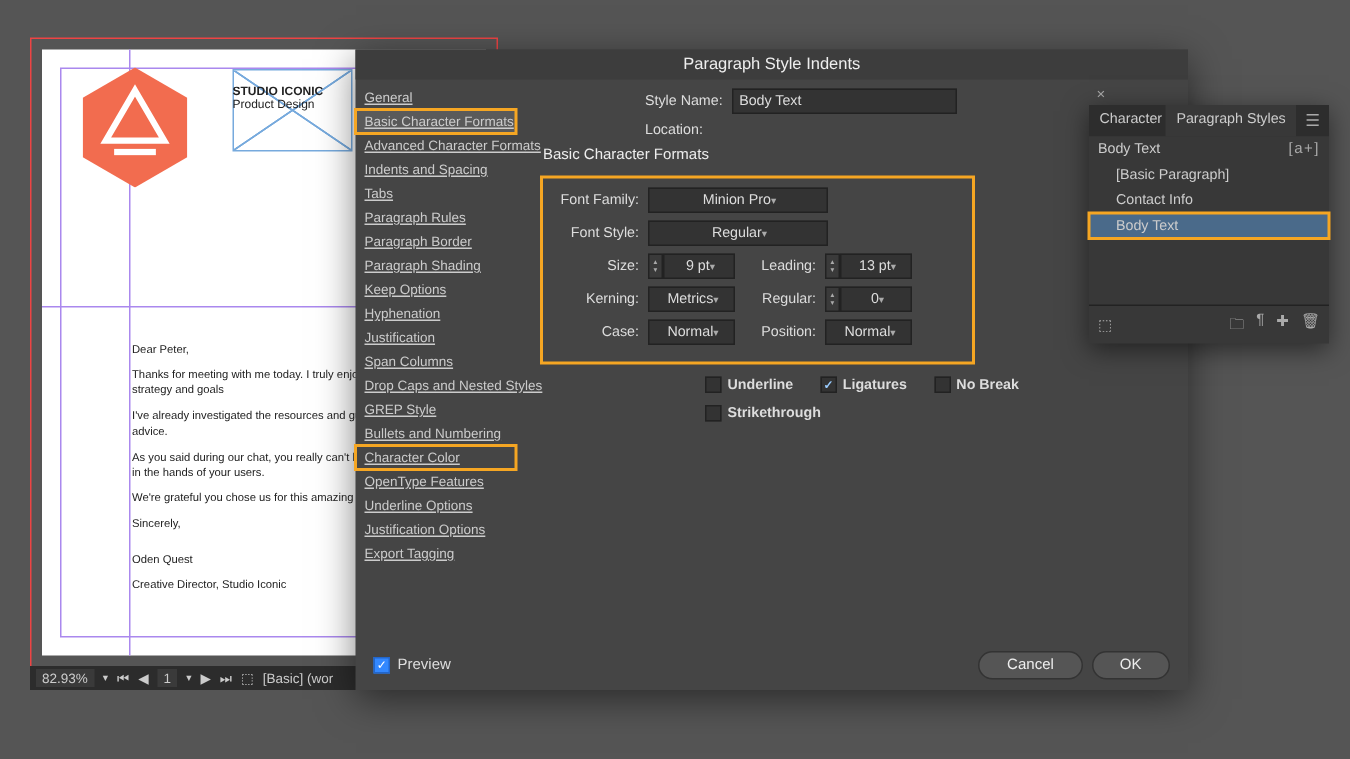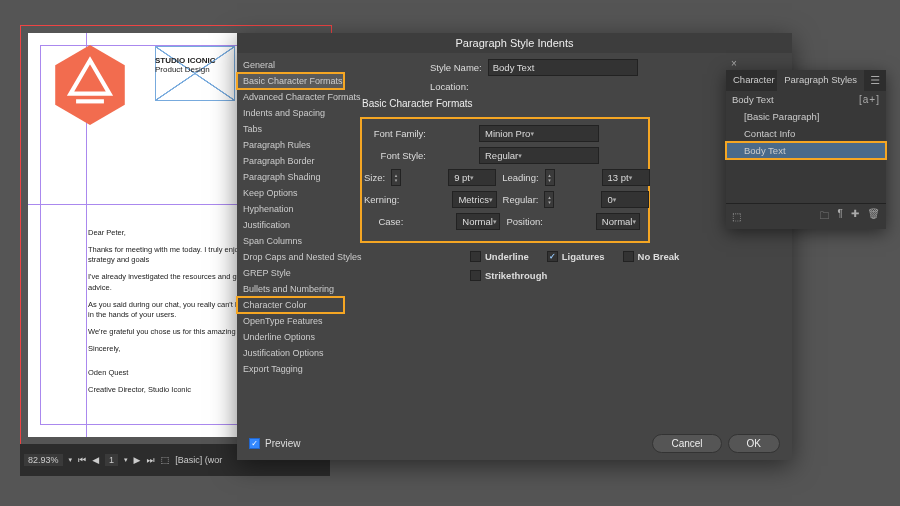--- a/index.html
+++ b/index.html
@@ -15,37 +15,37 @@
   .hexlogo { position: absolute; left: 55px; top: 45px; width: 70px; height: 80px; }
   .frame-box { position: absolute; left: 155px; top: 46px; width: 80px; height: 55px; border: 1px solid #7ad; }
   .frame-box::before, .frame-box::after { content: ""; position: absolute; background: #7ad; }
   .frame-box::before { left:0; top:0; right:0; bottom:0; background: linear-gradient(to top right, transparent 49%, #7ad 49.5%, #7ad 50.5%, transparent 51%), linear-gradient(to top left, transparent 49%, #7ad 49.5%, #7ad 50.5%, transparent 51%); }
   .studio-txt { position: absolute; left: 155px; top: 56px; font-size: 8px; color: #222; }
   .studio-txt .l1 { font-weight: bold; }
 
   .letter { position: absolute; left: 88px; top: 228px; width: 230px; font-size: 7.5px; color: #222; line-height: 1.35; }
   .letter p { margin-bottom: 7px; }
 
-  .zoom-bar { position: absolute; left: 20px; top: 444px; width: 310px; height: 16px; background: #2c2c2c; color: #ccc; font-size: 9px; display: flex; align-items: center; gap: 6px; padding: 16px 4px; }
+  .zoom-bar { position: absolute; left: 20px; top: 444px; width: 310px; height: 16px; background: #2c2c2c; color: #ccc; font-size: 9px; display: flex; align-items: center; gap: 6px; padding: 0 4px; }
   .zoom-bar .sel { background: #3a3a3a; padding: 1px 4px; }
   .zoom-bar .tri { font-size: 7px; }
 
   
   .dialog { position: absolute; left: 237px; top: 33px; width: 555px; height: 427px; background: #454545; color: #ddd; font-size: 10px; box-shadow: 0 6px 24px rgba(0,0,0,0.5); }
   .dialog-title { text-align: center; padding: 4px 0; font-size: 11px; color: #eee; background: #3d3d3d; }
   .dialog-body { display: flex; height: 380px; }
   .cat-list { width: 107px; padding: 4px 0; }
-  .cat-item { padding: 3px 6px; cursor: default; white-space: nowrap; font-size: 9px; color: #ccc; }
+  .cat-item { padding: 3px 6px; cursor: default; white-space: nowrap; font-size: 9px; color: #ccc; text-decoration: underline; }
   .cat-item.sel { background: #5a5a5a; }
   .hl-orange { outline: 2px solid #f5a623; outline-offset: -1px; }
   .right-pane { flex: 1; padding: 6px 12px 6px 16px; position: relative; }
   .field-row { display: flex; align-items: center; gap: 6px; margin-bottom: 5px; }
   .lbl { width: 62px; text-align: right; color: #ddd; font-size: 9.5px; }
   .tinput { background: #333; border: 1px solid #222; color: #ddd; padding: 2px 4px; font-size: 9.5px; height: 17px; }
-  .sel-field { background: #333; border: 1px solid #222; color: #ddd; font-size: 9.5px; height: 17px; display: flex; align-items: center; justify-content: flex-start; padding: 0 3px 0 5px; margin-left: 47px; }
+  .sel-field { background: #333; border: 1px solid #222; color: #ddd; font-size: 9.5px; height: 17px; display: flex; align-items: center; justify-content: center; padding: 0 3px 0 5px; }
   .num-field { display: flex; align-items: center; }
   .num-field .spin { width: 10px; height: 17px; background: #3a3a3a; border:1px solid #222; display:flex; flex-direction:column; justify-content:center; align-items:center; }
   .num-field .spin span { font-size:5px; line-height:5px; color:#aaa; }
   .chev { font-size: 7px; color: #aaa; }
   .section-hdr { color: #eee; font-size: 10px; margin: 6px 0 8px 2px; }
   .char-box { border: 2px solid #f5a623; padding: 6px 8px 6px 2px; width: 290px; }
   .chk-row { display:flex; gap:18px; margin-top:8px; margin-left: 110px; font-size:9.5px; }
   .chk { display:flex; align-items:center; gap:4px;font-weight:bold; }
   .chk-box { width:11px; height:11px; border:1px solid #222; background:#333; display:flex; align-items:center; justify-content:center; font-size:8px; color:#9cf; }
   .dialog-footer { position:absolute; left:0; right:0; bottom:0; height:34px; display:flex; align-items:center; padding:0 12px; }

